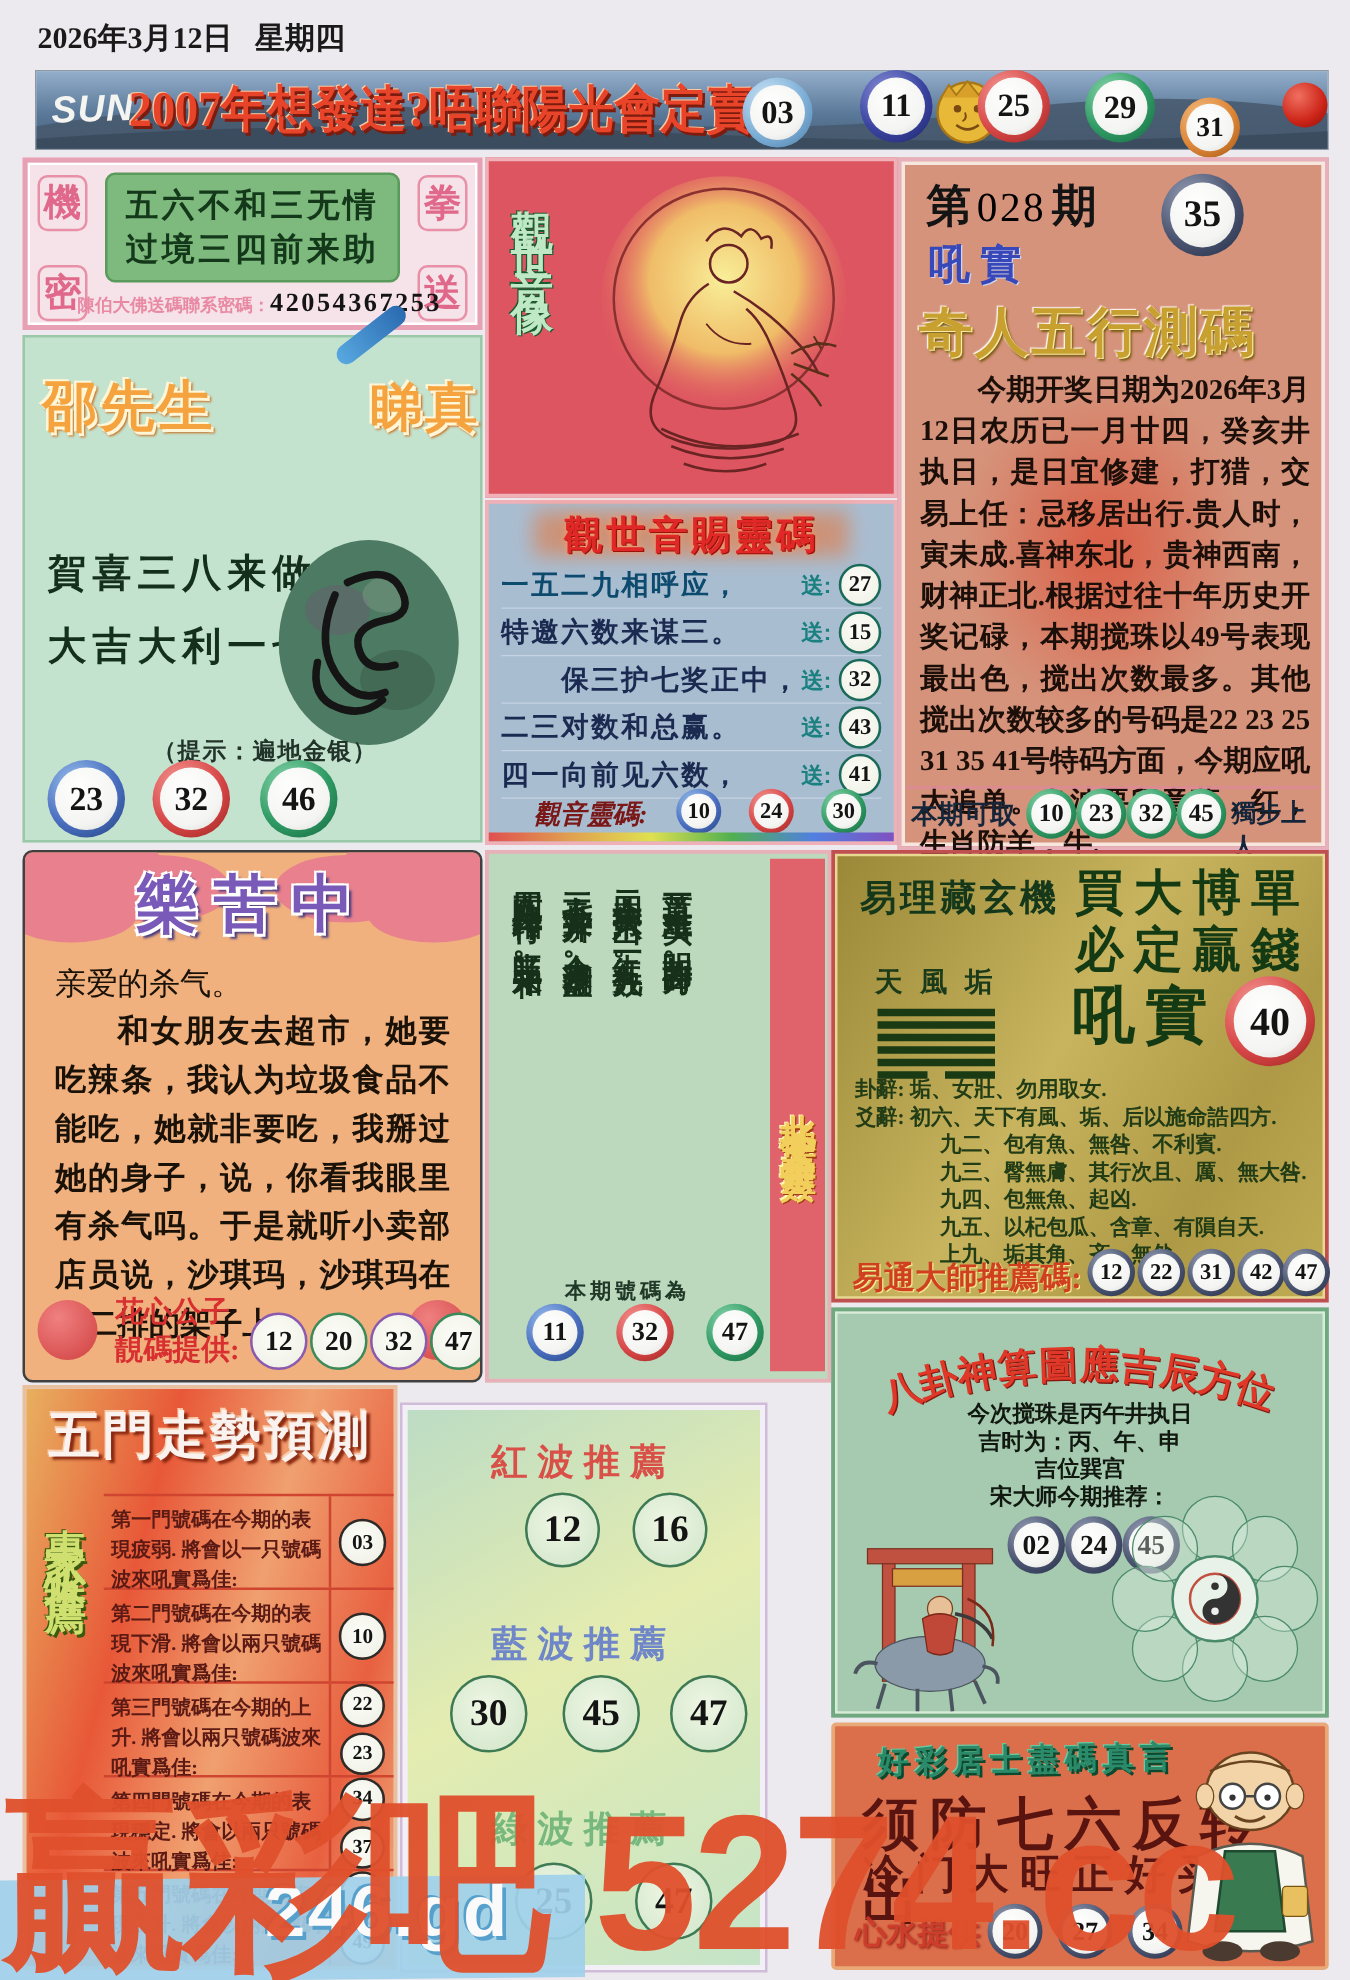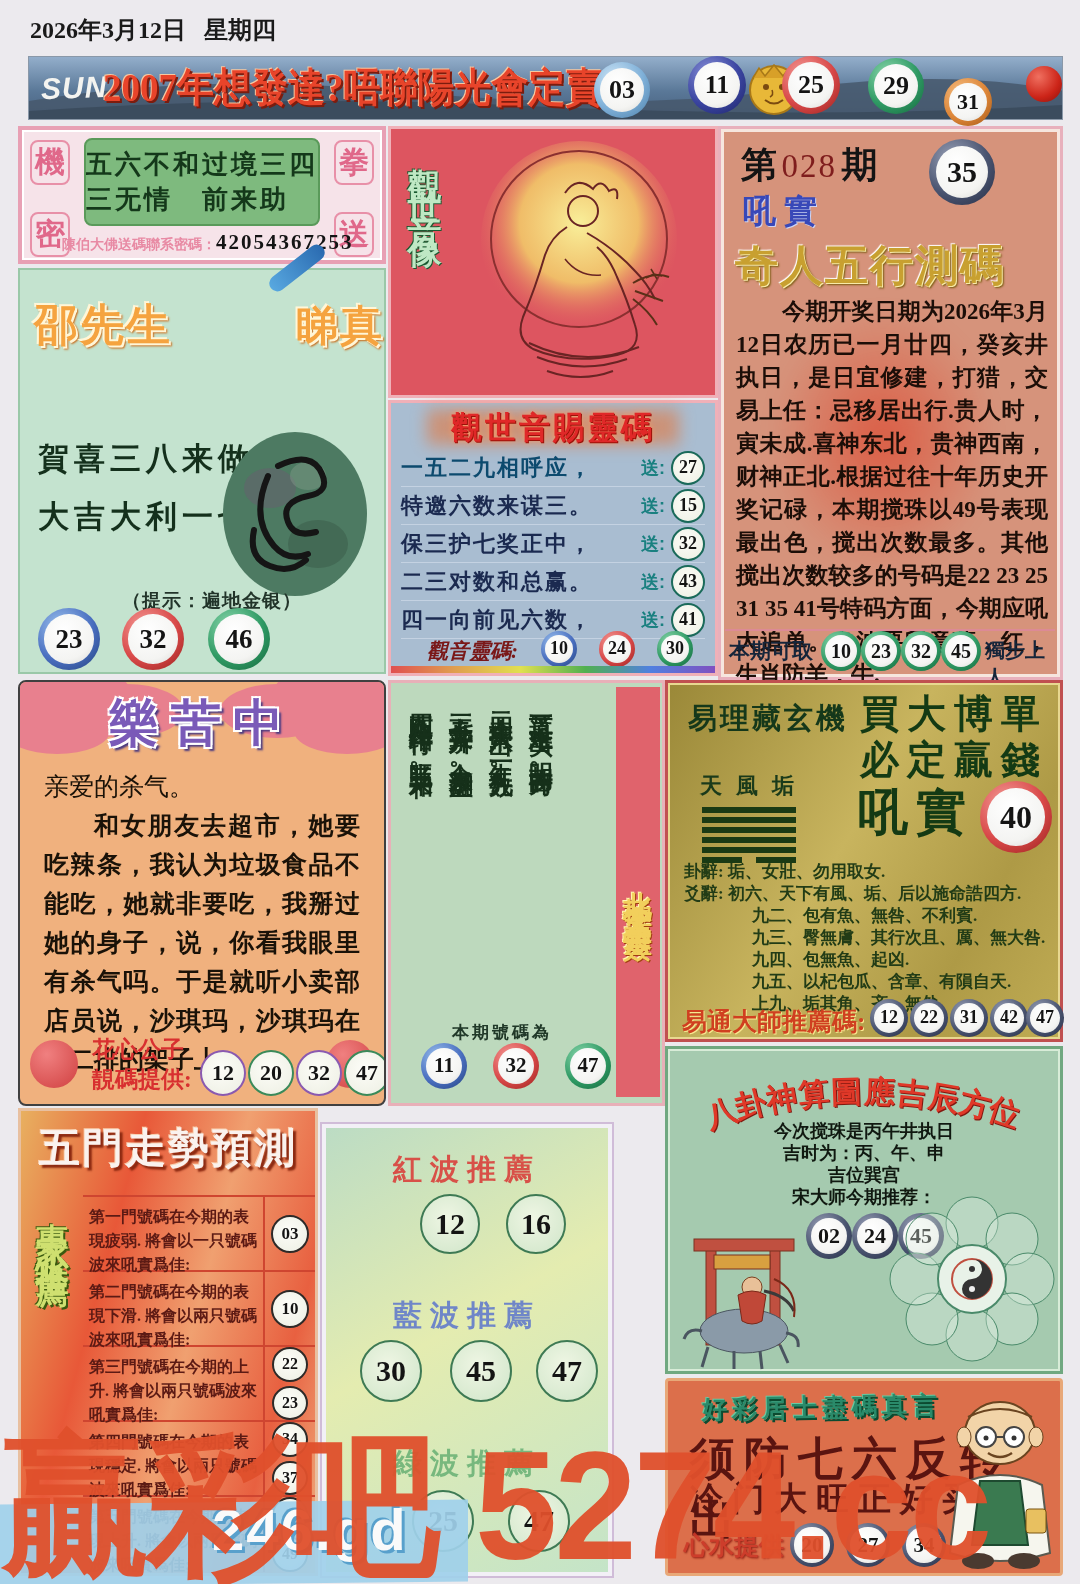--- a/index.html
+++ b/index.html
@@ -85,21 +85,21 @@
   <div class="abs ball b-orange" style="left:944px;top:78px;width:48px;height:48px;font-size:22px;">
       <i>31</i>
     </div>
   <div class="abs" style="left:1026px;top:66px;width:36px;height:36px;border-radius:50%;background:radial-gradient(circle at 35% 30%,#f07060,#cc2418 60%,#8a100a);"></div>
 
   <div class="panel" style="left:18px;top:126px;width:368px;height:138px;background:#f6e3e9;border:4px solid #e8a0b4;box-shadow:inset 0 0 0 2px #fff;">
     <div class="abs serif" style="left:8px;top:10px;font-size:30px;font-weight:700;color:#e0688a;border:2px solid #e890a8;border-radius:8px;padding:0 3px;">機</div>
     <div class="abs serif" style="right:8px;top:10px;font-size:30px;font-weight:700;color:#e0688a;border:2px solid #e890a8;border-radius:8px;padding:0 3px;">拳</div>
     <div class="abs serif" style="left:8px;top:82px;font-size:30px;font-weight:700;color:#e0688a;border:2px solid #e890a8;border-radius:8px;padding:0 3px;">密</div>
     <div class="abs serif" style="right:8px;top:82px;font-size:30px;font-weight:700;color:#e0688a;border:2px solid #e890a8;border-radius:8px;padding:0 3px;">送</div>
-    <div class="abs" style="left:62px;top:8px;width:232px;height:84px;background:#7eba7e;border:2px solid #5a9a5a;border-radius:8px;display:flex;flex-direction:row;align-items:center;justify-content:center;">
+    <div class="abs" style="left:62px;top:8px;width:232px;height:84px;background:#7eba7e;border:2px solid #5a9a5a;border-radius:8px;display:flex;flex-direction:column;align-items:center;justify-content:center;">
       <div class="serif" style="font-size:26px;font-weight:700;color:#14381a;letter-spacing:3px;">五六不和三无情</div>
       <div class="serif" style="font-size:26px;font-weight:700;color:#14381a;letter-spacing:3px;">过境三四前来助</div>
     </div>
     <div class="abs" style="left:40px;top:100px;width:290px;text-align:center;white-space:nowrap;">
       <span style="font-size:14px;font-weight:700;color:#e88aa4;">陳伯大佛送碼聯系密碼：</span><span class="serif" style="font-size:21px;font-weight:700;color:#141414;letter-spacing:2px;">42054367253</span>
     </div>
   </div>
 
   <div class="panel" style="left:18px;top:268px;width:368px;height:406px;background:#c4e3cf;border:2px solid #9ac8a8;">
     <div class="abs" style="left:244px;top:-10px;width:66px;height:16px;border-radius:8px;background:linear-gradient(90deg,#58a8e0,#2a6ab0);transform:rotate(-38deg);"></div>
@@ -156,21 +156,21 @@
       <div class="rowline" style="display:flex;align-items:center;height:37px;">
         <span class="serif" style="flex:1;font-size:22px;font-weight:700;color:#0c4a6e;letter-spacing:2px;">一五二九相呼应，</span>
         <span style="font-size:18px;font-weight:700;color:#1a8080;margin-right:6px;">送:</span>
         <span class="ring" style="width:30px;height:30px;font-size:18px;border-color:#1a6a5a;">27</span>
       </div>
       <div class="rowline" style="display:flex;align-items:center;height:37px;">
         <span class="serif" style="flex:1;font-size:22px;font-weight:700;color:#1b2a50;letter-spacing:2px;">特邀六数来谋三。</span>
         <span style="font-size:18px;font-weight:700;color:#1a8080;margin-right:6px;">送:</span>
         <span class="ring" style="width:30px;height:30px;font-size:18px;border-color:#1a6a5a;">15</span>
       </div>
-      <div class="rowline" style="display:flex;align-items:center;height:37px;">
+      <div class="rowline" style="display:flex;align-items:center;height:37px;text-align:right;">
         <span class="serif" style="flex:1;font-size:22px;font-weight:700;color:#1b2a50;letter-spacing:2px;">保三护七奖正中，</span>
         <span style="font-size:18px;font-weight:700;color:#1a8080;margin-right:6px;">送:</span>
         <span class="ring" style="width:30px;height:30px;font-size:18px;border-color:#1a6a5a;">32</span>
       </div>
       <div class="rowline" style="display:flex;align-items:center;height:37px;">
         <span class="serif" style="flex:1;font-size:22px;font-weight:700;color:#1b2a50;letter-spacing:2px;">二三对数和总赢。</span>
         <span style="font-size:18px;font-weight:700;color:#1a8080;margin-right:6px;">送:</span>
         <span class="ring" style="width:30px;height:30px;font-size:18px;border-color:#1a6a5a;">43</span>
       </div>
       <div class="rowline" style="display:flex;align-items:center;height:37px;">
@@ -188,21 +188,21 @@
       </div>
     <div class="abs ball b-green" style="left:266px;top:228px;width:36px;height:36px;font-size:18px;">
         <i>30</i>
       </div>
     <div class="abs" style="left:0;bottom:0;width:100%;height:7px;background:linear-gradient(90deg,#e05050,#e0a050,#e0e050,#50b050,#5080e0,#8050c0);"></div>
   </div>
 
   <div class="panel" style="left:718px;top:126px;width:345px;height:554px;background:#d6937b;border:3px solid #e8b0bc;box-shadow:inset 0 0 0 3px #f6e6de;">
     <div class="abs" style="left:20px;top:12px;white-space:nowrap;">
       <span class="serif" style="font-size:36px;font-weight:700;color:#141414;">第</span>
-      <span class="serif" style="font-size:33px;color:#7f1d1d;letter-spacing:2px;">028</span>
+      <span class="serif" style="font-size:33px;color:#000000;letter-spacing:2px;">028</span>
       <span class="serif" style="font-size:36px;font-weight:700;color:#141414;">期</span>
     </div>
     <div class="abs ball b-dark" style="left:208px;top:10px;width:66px;height:66px;font-size:30px;">
         <i>35</i>
       </div>
     <div class="abs serif" style="left:22px;top:60px;font-size:33px;font-weight:700;color:#3848b8;letter-spacing:8px;text-shadow:1px 1px 0 #cdd4f2;">吼實</div>
     <div class="abs serif" style="left:14px;top:108px;font-size:43px;font-weight:700;letter-spacing:2px;color:#c8a030;text-shadow:1px 1px 0 #f8eaa8,2px 2px 2px #7a5a10,-1px -1px 1px #fff;">奇人五行測碼</div>
     <div class="abs" style="left:48px;top:176px;width:228px;height:268px;background:radial-gradient(ellipse,#e02810 0%,rgba(224,40,16,0) 70%);filter:blur(10px);opacity:0.5;"></div>
     <div class="abs serif" style="left:15px;top:166px;width:312px;font-size:23px;line-height:33px;font-weight:700;color:#1c0e08;text-indent:2em;text-align:justify;">今期开奖日期为2026年3月12日农历已一月廿四，癸亥井执日，是日宜修建，打猎，交易上任：忌移居出行.贵人时，寅未成.喜神东北，贵神西南，财神正北.根据过往十年历史开奖记碌，本期搅珠以49号表现最出色，搅出次数最多。其他搅出次数较多的号码是22 23 25 31 35 41号特码方面，今期应吼大追单。色波要留意蓝，红，生肖防羊，牛.</div>
     <div class="abs" style="left:4px;top:500px;width:330px;height:2px;background:#dc8a96;"></div>

